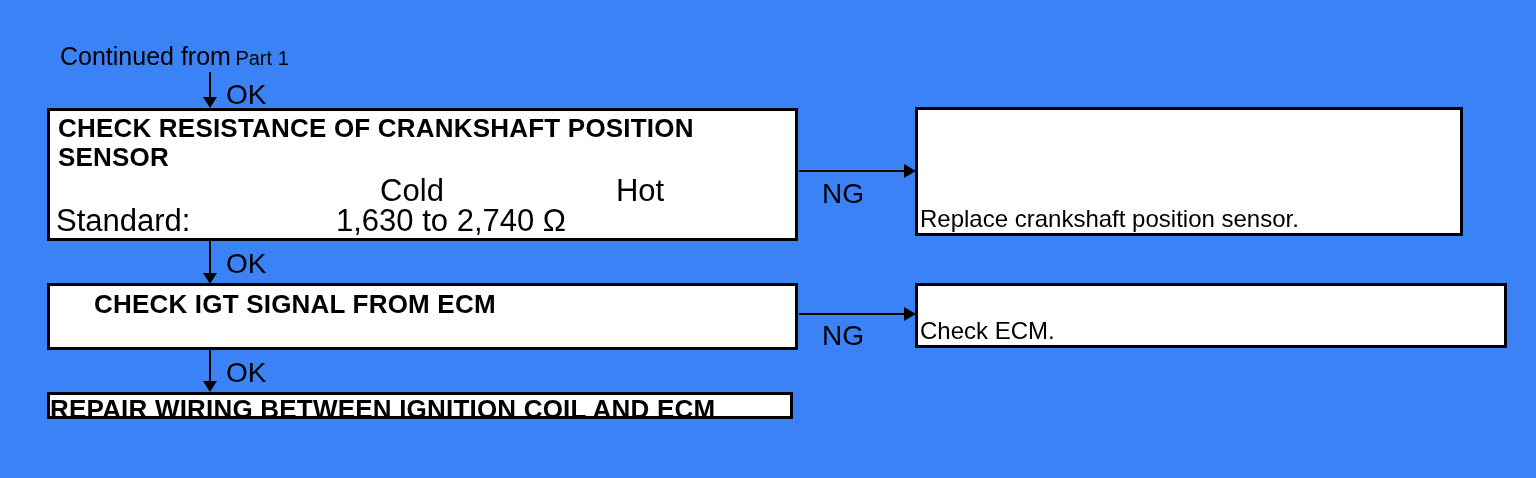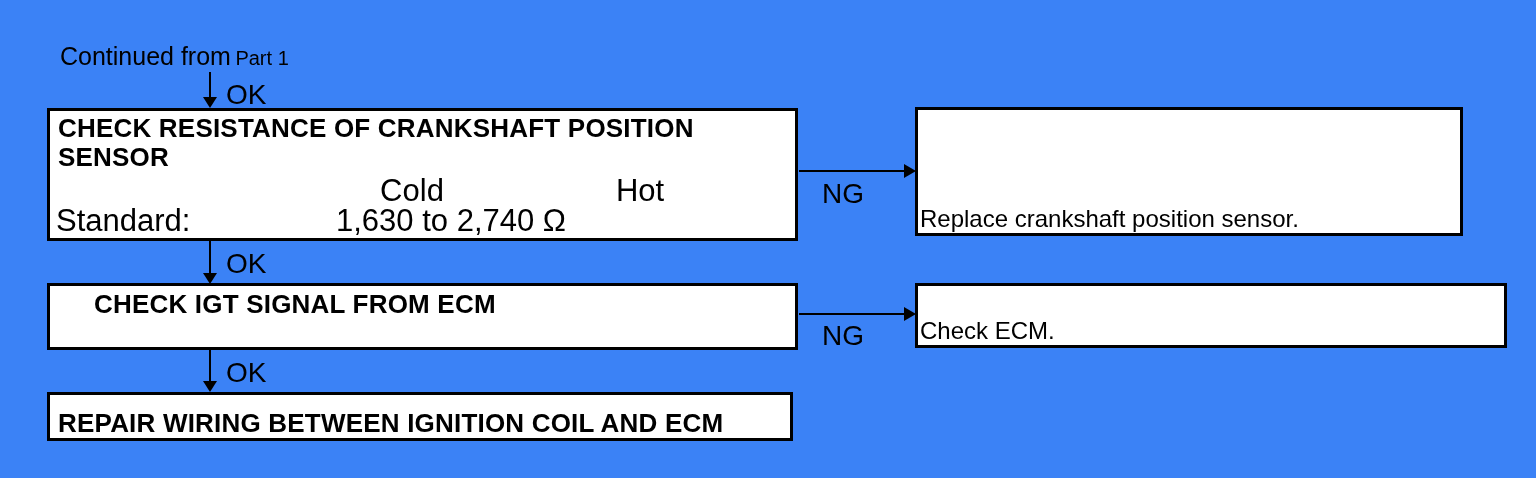--- a/index.html
+++ b/index.html
@@ -143,17 +143,17 @@
   <div class="box result-box" style="left:915px; top:283px; width:592px; height:65px;">
     <span>Check ECM.</span>
   </div>
 
   <div class="varrow" style="left:202px; top:350px; height:42px;">
     <div class="line"></div>
     <div class="head"></div>
   </div>
   <div class="edge-label" style="left:226px; top:359px;">OK</div>
 
-  <div class="box" style="left:47px; top:392px; width:746px; height:49px; display:flex; align-items:flex-end; padding-left:8px;">
+  <div class="box" style="left:47px; top:392px; width:746px; height:27px; display:flex; align-items:flex-start; padding-left:0;">
     <div class="step-title">REPAIR WIRING BETWEEN IGNITION COIL AND ECM</div>
   </div>
 
 </div>
 
 </body></html>

